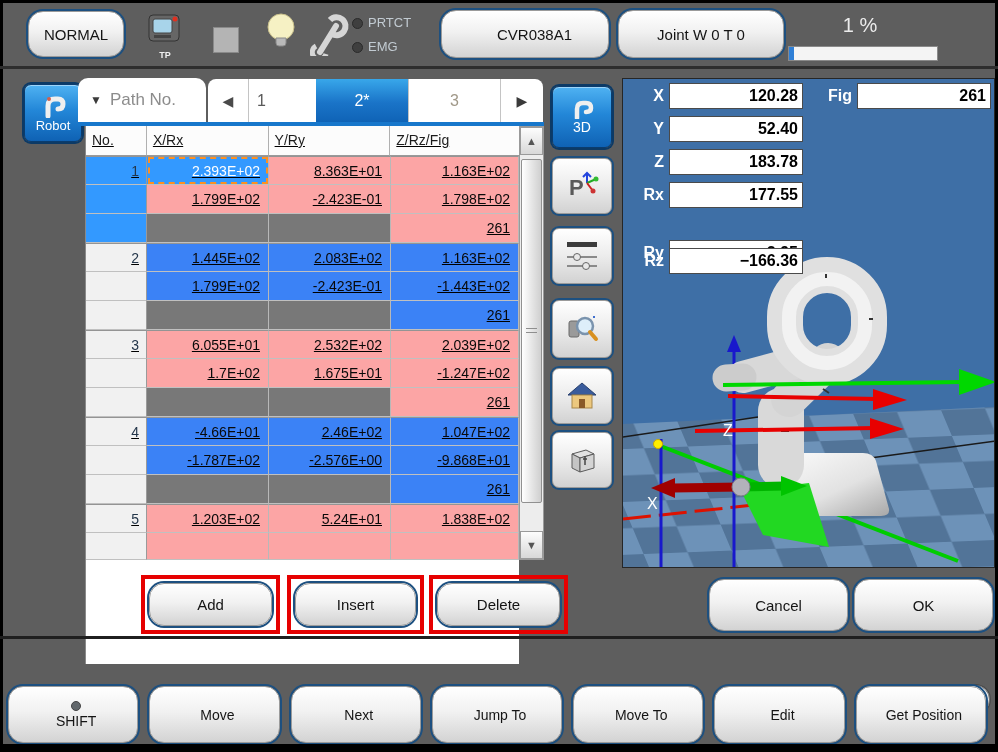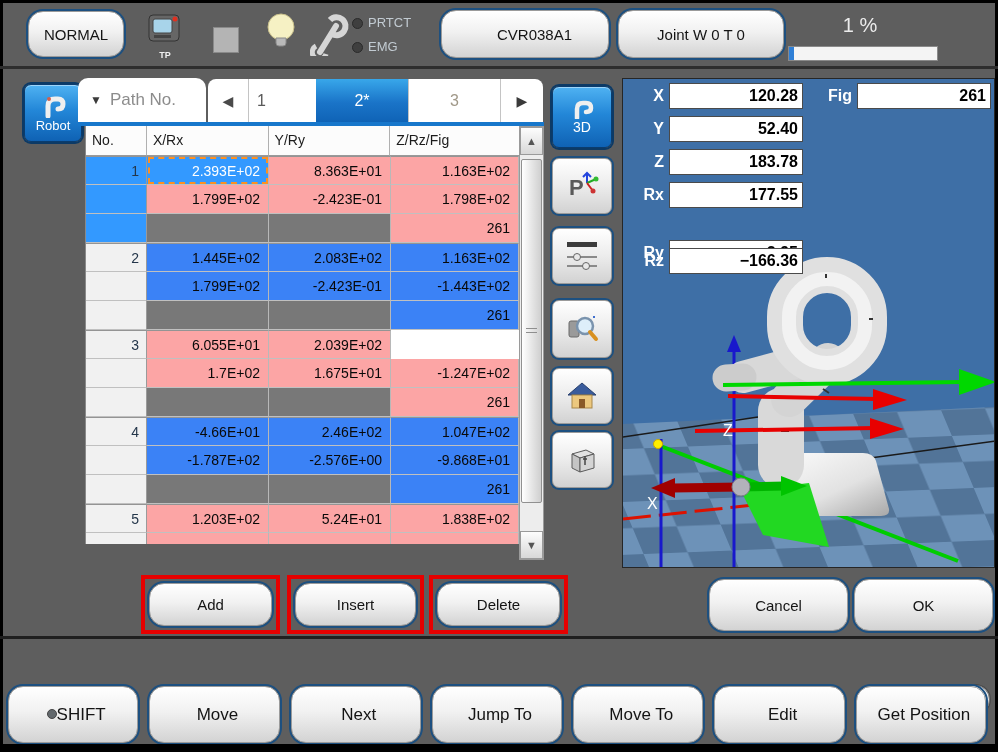--- a/index.html
+++ b/index.html
@@ -74,21 +74,21 @@
   
   .red-frame{display:flex;border:4px solid #e60000;padding:4px;}
   .red-frame .btn{flex:1;}
   .divider{background:#1f1f1f;}
   .pill{display:flex;align-items:center;gap:6px;
     background:linear-gradient(180deg,#ffffff,#e2e2e2 55%,#cdcdcd);
     border:1px solid #7c7c7c;border-radius:15px;box-shadow:0 0 0 1px #4a4a4a;
     font-size:14px;font-weight:bold;color:#1a1a1a;cursor:pointer;margin-top:39px;}
   
   #bottom-bar{position:absolute;left:8px;top:686px;width:978px;height:57px;display:flex;gap:11px;}
-  #bottom-bar .btn{flex:1;flex-direction:row;font-size:17px;padding-left:6px;}
+  #bottom-bar .btn{flex:1;flex-direction:column;font-size:14px;padding-left:6px;}
   .shift-dot{width:10px;height:10px;border-radius:50%;background:#62686c;border:1px solid #454545;margin-bottom:2px;}
   .bottom-strip{left:0;top:744px;width:998px;height:8px;background:#000;}
 </style>
 </head>
 <body>
 
 <div id="app">
 
   <div class="abs btn" style="left:28px;top:11px;width:96px;height:46px;">NORMAL</div>
 
@@ -144,21 +144,21 @@
     <span style="margin-left:12px;color:#3a3a3a;font-size:12px;">▼</span>
     <span style="margin-left:8px;color:#8c8c8c;font-size:17px;">Path No.</span>
   </div>
   <div class="abs tab" style="left:208px;top:79px;width:40px;border-left:none;border-radius:8px 0 0 0;color:#4a4a4a;font-size:14px;">◀</div>
   <div class="abs tab" style="left:248px;top:79px;width:68px;justify-content:flex-start;padding-left:8px;color:#5a5a5a;">1</div>
   <div class="abs tab tab-active" style="left:316px;top:79px;width:92px;">2*</div>
   <div class="abs tab" style="left:408px;top:79px;width:92px;color:#a09888;">3</div>
   <div class="abs tab" style="left:500px;top:79px;width:43px;border-radius:0 8px 0 0;color:#3a3a3a;font-size:14px;">▶</div>
   <div class="abs blue-rule" style="left:78px;top:122px;width:466px;height:4px;"></div>
 
-  <div class="abs" id="grid" style="left:85px;top:126px;width:434px;height:418px;">
+  <div class="abs" id="grid" style="left:85px;top:126px;width:434px;height:538px;text-decoration:underline;">
     <div class="hrow">
       <div class="hcell" style="width:61px;">No.</div>
       <div class="hcell" style="width:122px;">X/Rx</div>
       <div class="hcell" style="width:122px;">Y/Ry</div>
       <div class="hcell" style="width:129px;border-right:none;">Z/Rz/Fig</div>
     </div>
     <div id="grid-body">
         <div class="row g-first">
           <div class="no-cell sel">1</div>
           <div class="cell cursor">2.393E+02</div>
@@ -191,20 +191,21 @@
         </div>
         <div class="row">
           <div class="no-cell"></div>
           <div class="cell gray"></div>
           <div class="cell gray"></div>
           <div class="cell green">261</div>
         </div>
         <div class="row g-first">
           <div class="no-cell">3</div>
           <div class="cell">6.055E+01</div>
+          <div class="cell">2.532E+02</div>
           <div class="cell">2.039E+02</div>
         </div>
         <div class="row">
           <div class="no-cell"></div>
           <div class="cell">1.7E+02</div>
           <div class="cell">1.675E+01</div>
           <div class="cell">-1.247E+02</div>
         </div>
         <div class="row">
           <div class="no-cell"></div>

